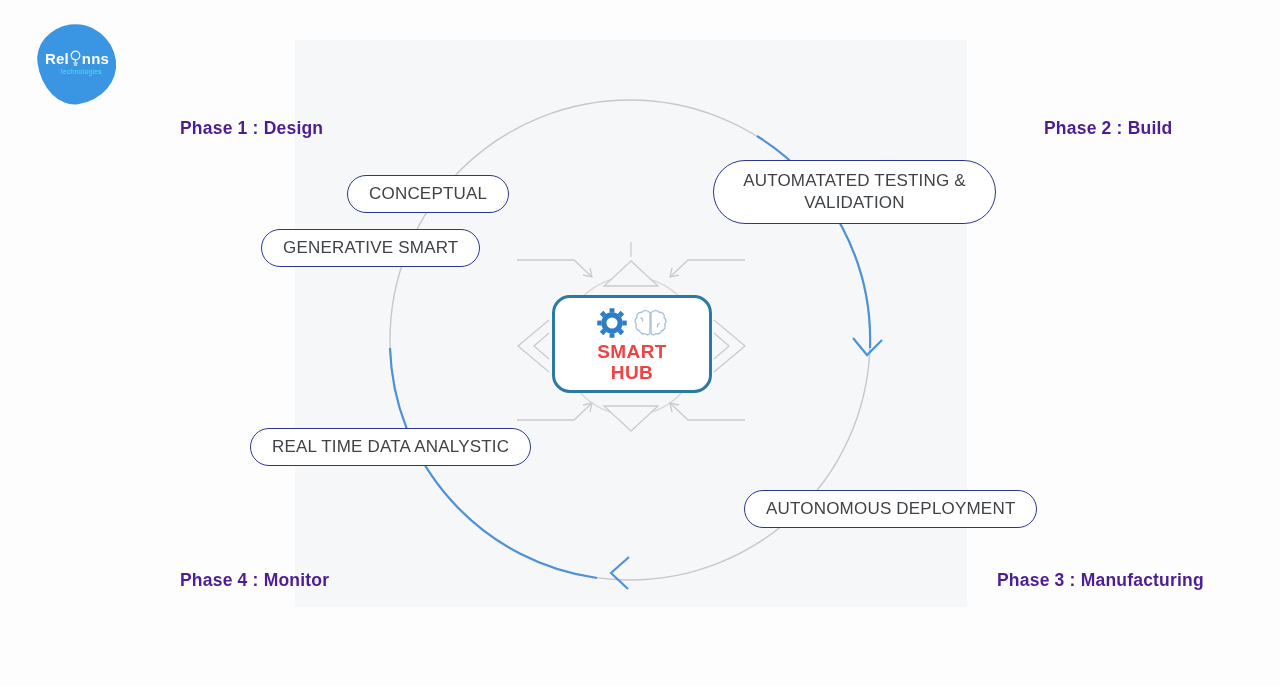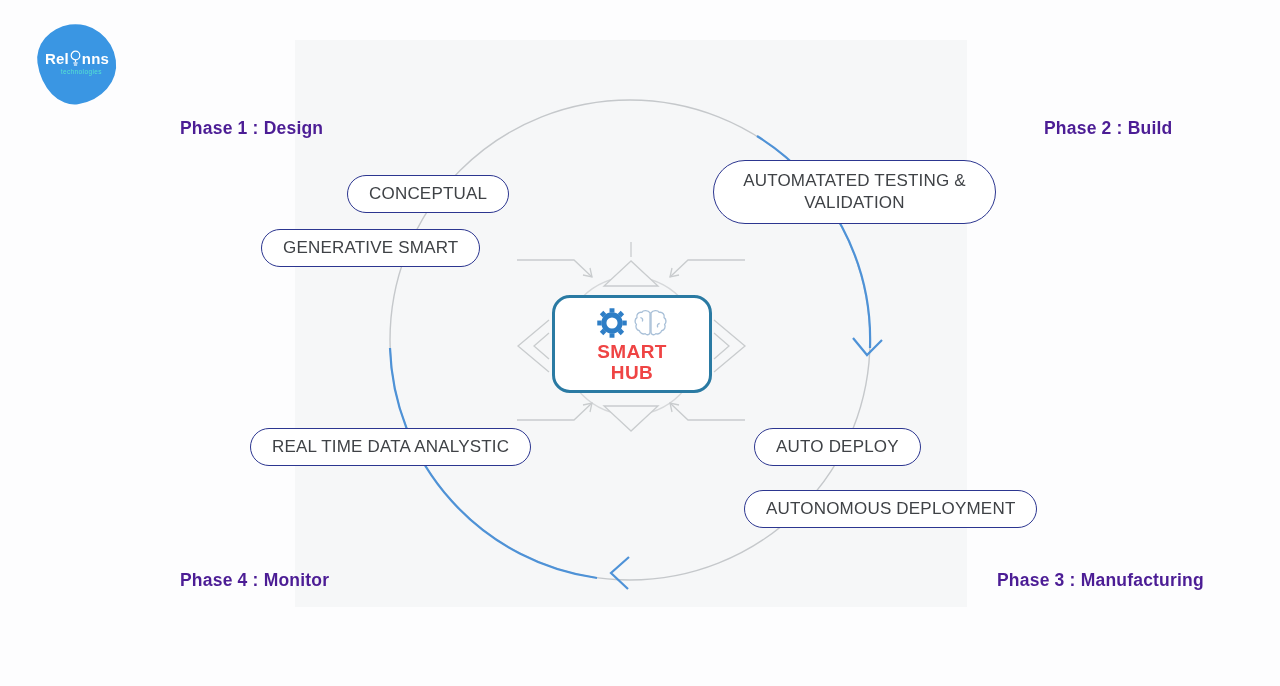--- a/index.html
+++ b/index.html
@@ -111,21 +111,20 @@
   </div>
 
   <div class="phase" style="left:180px;top:118px">Phase 1 : Design</div>
   <div class="phase" style="left:1044px;top:118px">Phase 2 : Build</div>
   <div class="phase" style="left:997px;top:570px">Phase 3 : Manufacturing</div>
   <div class="phase" style="left:180px;top:570px">Phase 4 : Monitor</div>
 
   <div class="pill" style="left:347px;top:175px">CONCEPTUAL</div>
   <div class="pill" style="left:261px;top:229px">GENERATIVE SMART</div>
   <div class="pill two-line" style="left:713px;top:160px">AUTOMATATED TESTING &amp; VALIDATION</div>
-  <div class="pill" style="left:754px;top:428px">AUTO DEPLOY</div>
   <div class="pill" style="left:744px;top:490px">AUTONOMOUS DEPLOYMENT</div>
   <div class="pill" style="left:250px;top:428px">REAL TIME DATA ANALYSTIC</div>
 
   <div class="hub">
     <div class="hub-icons">
       <svg class="gear" width="34" height="34" viewBox="-18 -18 36 36">
         <g stroke="#2e7ec6" fill="none">
           <circle r="8.6" stroke-width="5.4"></circle>
           <g stroke-width="5.2">
             <line y1="-11" y2="-15.6"></line>

